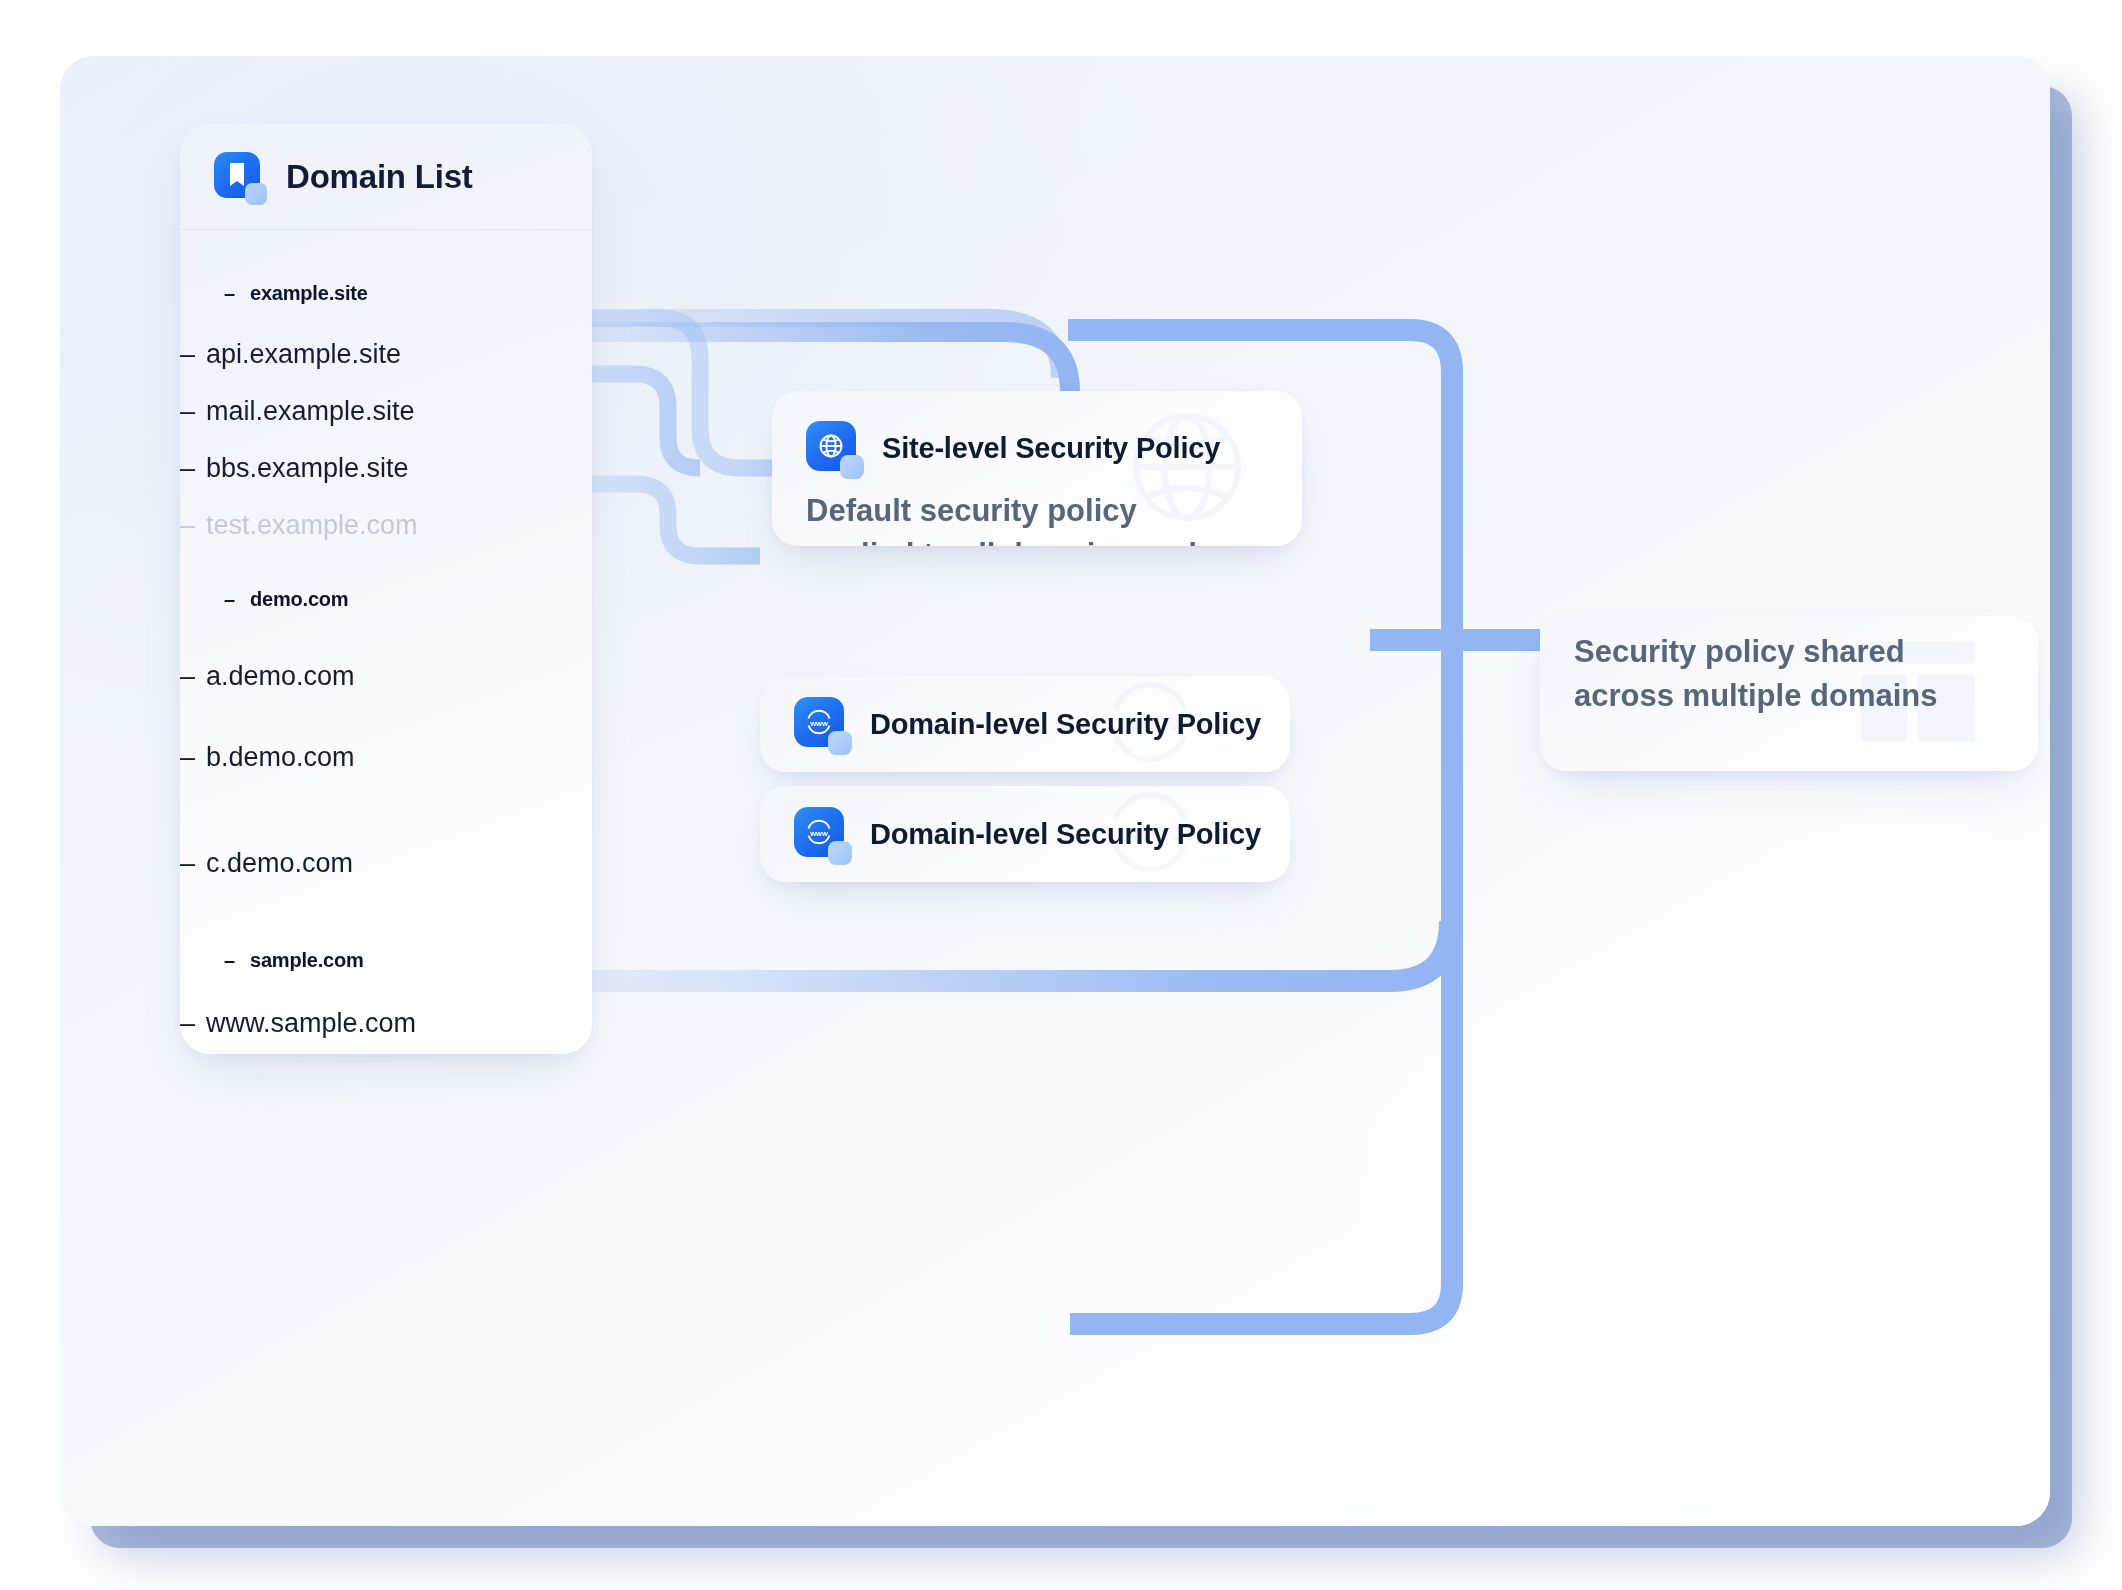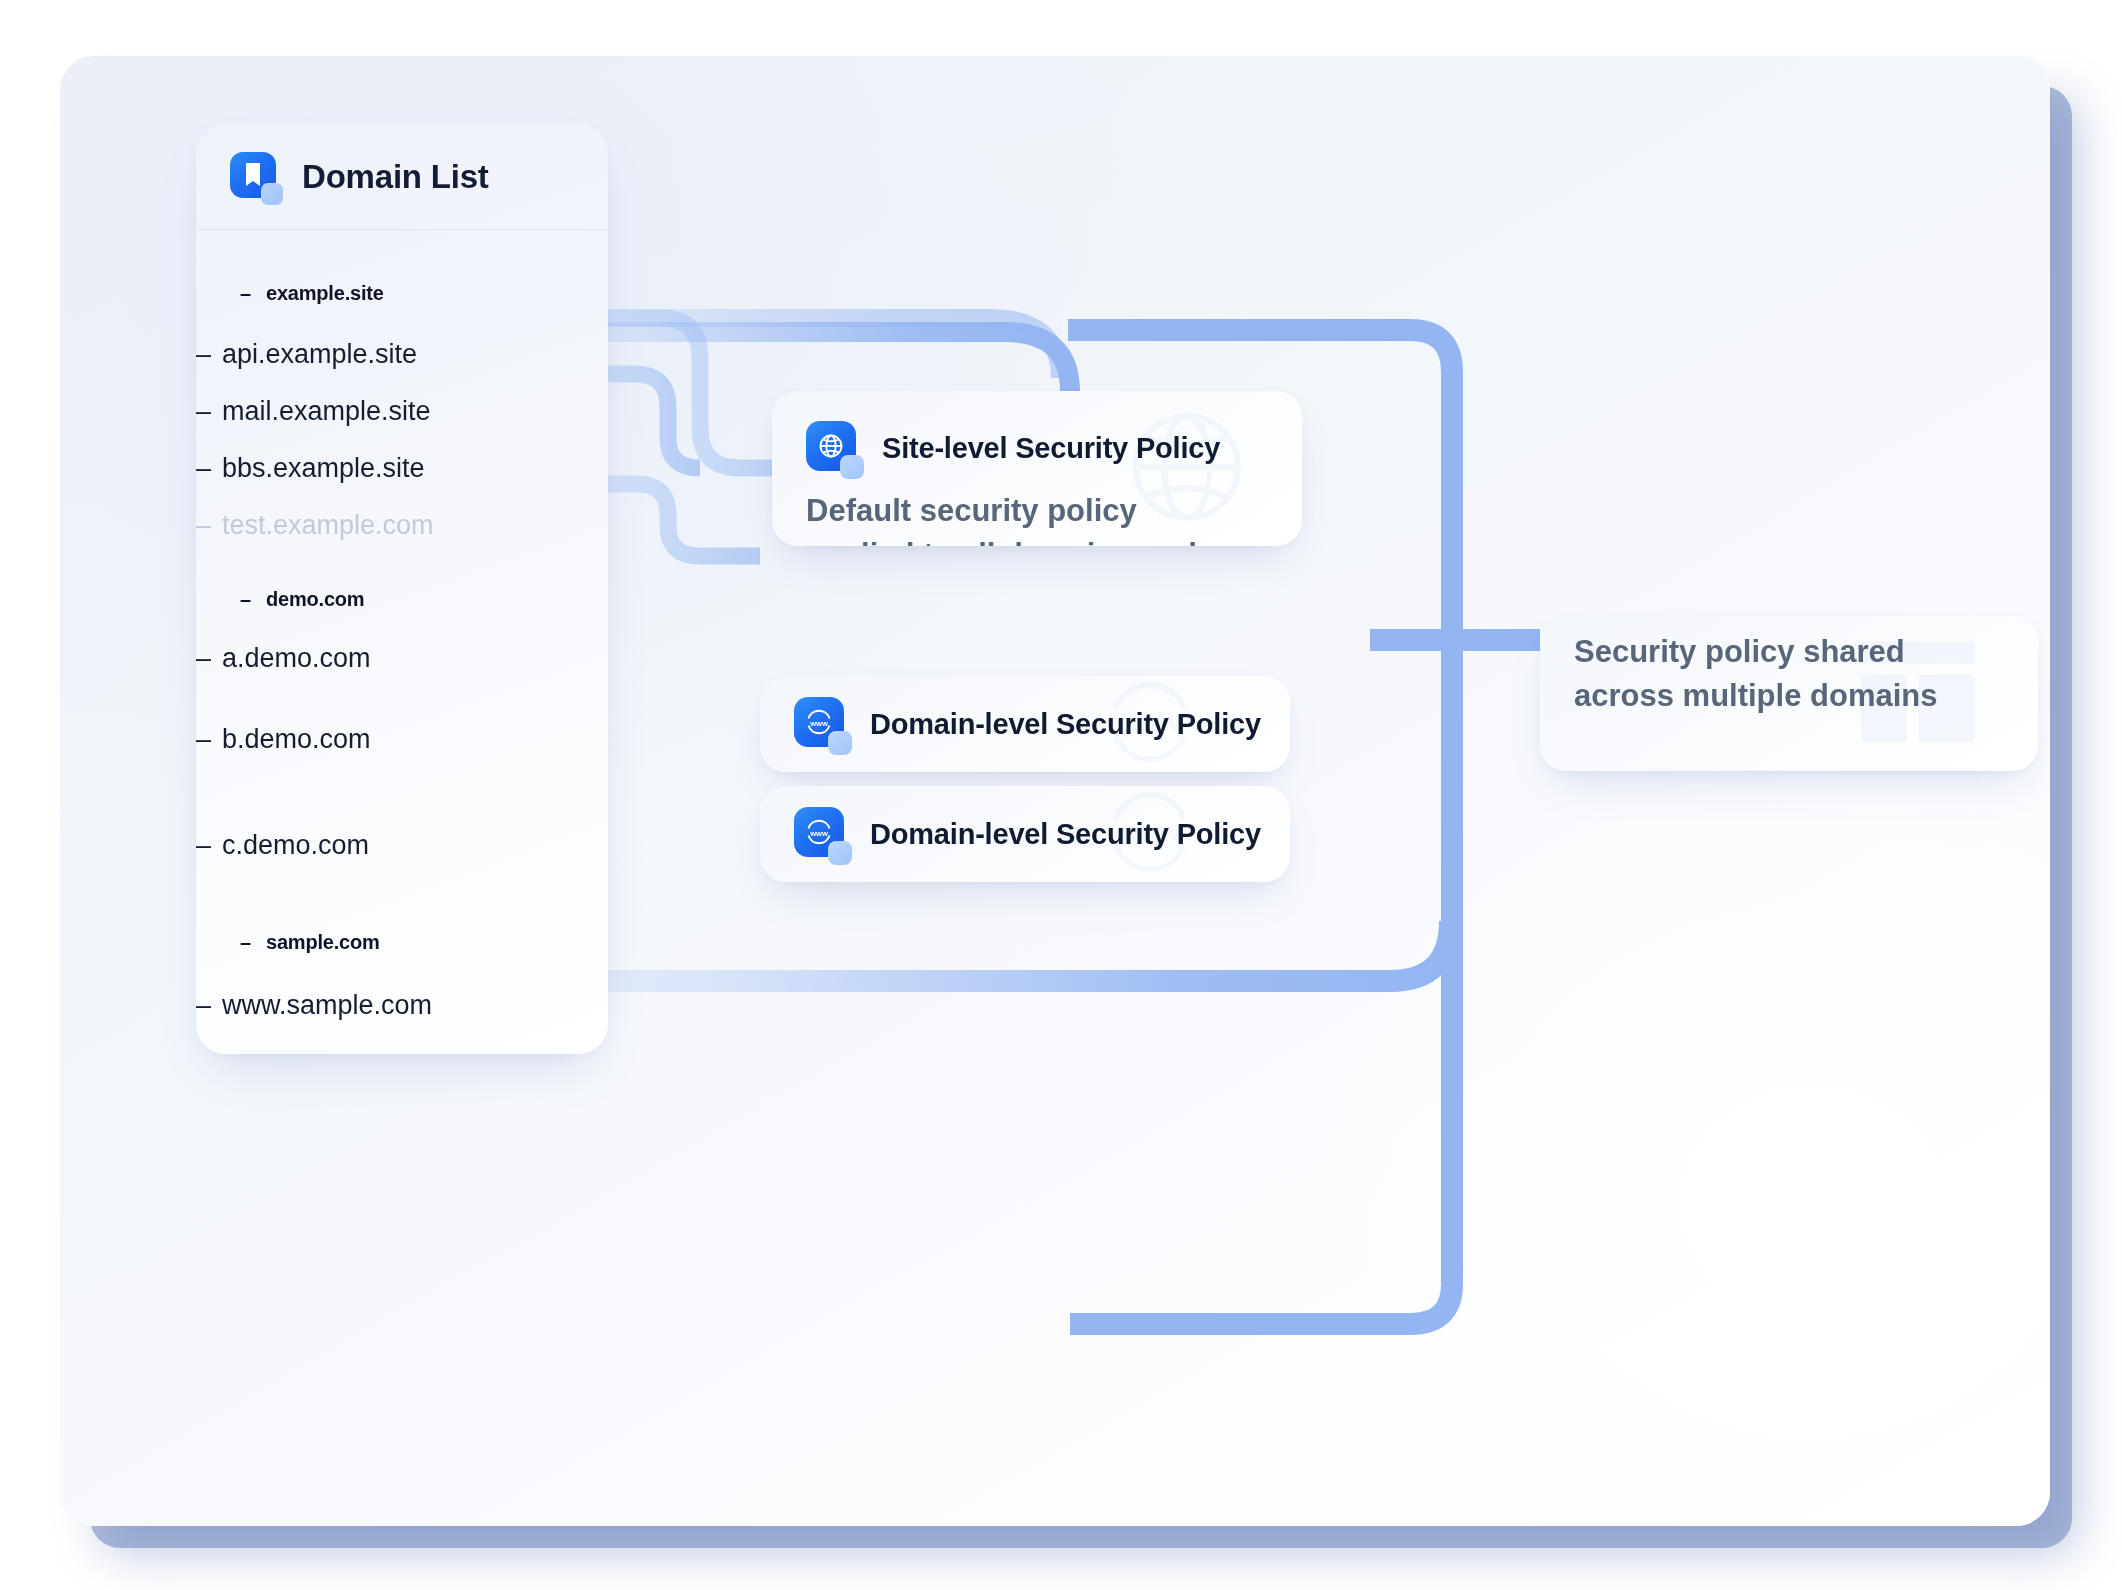--- a/index.html
+++ b/index.html
@@ -35,21 +35,21 @@
   
   #connector-layer{
     position:absolute; left:0; top:0;
     width:1990px; height:1470px;
     pointer-events:none;
   }
 
   
   #domain-panel{
     position:absolute;
-    left:136px; top:68px;
+    left:120px; top:68px;
     width:412px; height:930px;
     border-radius:30px;
     background:linear-gradient(160deg,#eef2f9 0%,#f2f5fb 30%,#fafbfe 66%,#ffffff 100%);
     box-shadow:0 24px 54px -18px rgba(80,110,170,.20), 0 6px 18px -8px rgba(80,110,170,.12);
     overflow:hidden;
   }
   #panel-header{
     height:106px;
     display:flex; align-items:center;
     padding:0 0 0 34px;
@@ -212,21 +212,21 @@
       <div class="tree-child" style="margin-bottom:26px;">
         <span class="dash">–</span><span>mail.example.site</span>
       </div>
       <div class="tree-child" style="margin-bottom:26px;">
         <span class="dash">–</span><span>bbs.example.site</span>
       </div>
       <div class="tree-child muted" style="margin-bottom:47px;">
         <span class="dash">–</span><span>test.example.com</span>
       </div>
 
-      <div class="tree-root" style="margin-bottom:32px;">
+      <div class="tree-root" style="margin-bottom:50px;">
         <span class="dash">–</span><span>demo.com</span>
       </div>
       <div class="tree-child" style="margin-bottom:50px;">
         <span class="dash">–</span><span>a.demo.com</span>
       </div>
       <div class="tree-child" style="margin-bottom:75px;">
         <span class="dash">–</span><span>b.demo.com</span>
       </div>
       <div class="tree-child" style="margin-bottom:70px;">
         <span class="dash">–</span><span>c.demo.com</span>

